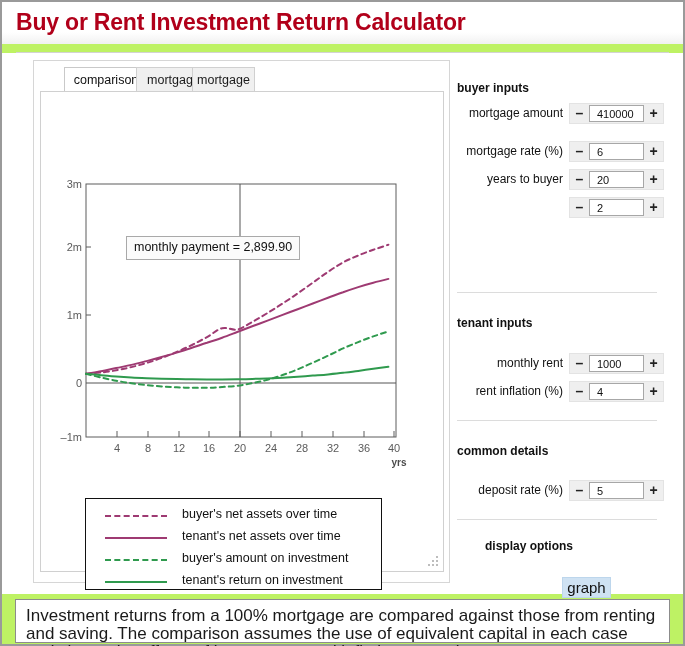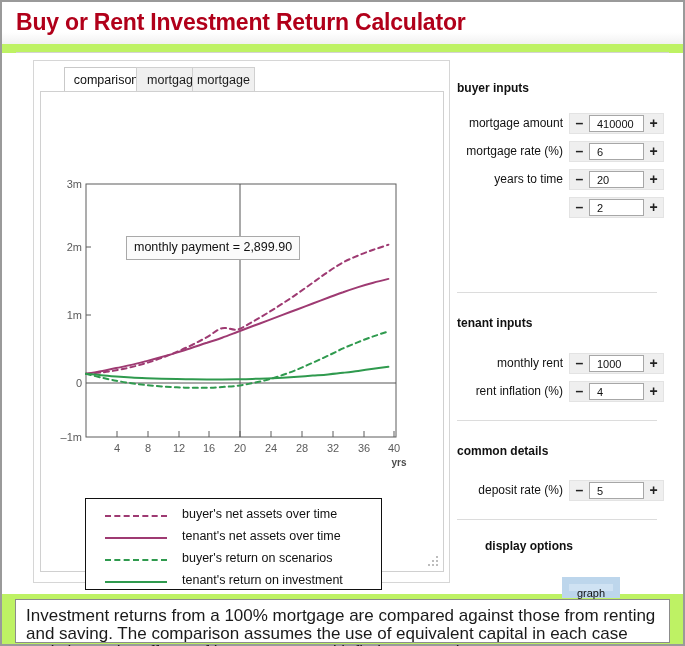--- a/index.html
+++ b/index.html
@@ -257,30 +257,30 @@
     border: 1px solid #a7a7a7;
     background: #ffffff;
     font-family: "Liberation Sans", sans-serif;
     font-size: 11px;
     color: #111;
     padding: 7px;
   }
   .opt-btn {
     position: absolute;
     left: 105px;
-    width: 58px;
+    width: 49px;
     height: 21px;
     box-sizing: border-box;
-    font-size: 11px;
+    font-size: 15px;
     line-height: 19px;
     text-align: center;
     color: #111;
     cursor: pointer;
     user-select: none;
-    border: 7px solid #ec4899;
+    border: 1px solid #ec4899;
   }
   .opt-btn.selected { background: #cfe2f3; border-color: #bdd6ec; }
   .opt-btn.plain    { background: #f0f0f0; }
 
   
   .footer {
     position: absolute;
     left: 13px; top: 597px;
     width: 655px;
     height: 44px;
@@ -380,21 +380,21 @@
           <div class="legend-row" style="top:6px;">
             <div class="legend-swatch" style="border-top:2.5px dashed #9e3a72;"></div>
             <div class="legend-label">buyer's net assets over time</div>
           </div>
           <div class="legend-row" style="top:28px;">
             <div class="legend-swatch" style="border-top:2.5px solid #9e3a72;"></div>
             <div class="legend-label">tenant's net assets over time</div>
           </div>
           <div class="legend-row" style="top:50px;">
             <div class="legend-swatch" style="border-top:2.5px dashed #2f9a4e;"></div>
-            <div class="legend-label">buyer's return on scenarios</div>
+            <div class="legend-label">buyer's amount on investment</div>
           </div>
           <div class="legend-row" style="top:72px;">
             <div class="legend-swatch" style="border-top:2.5px solid #2f9a4e;"></div>
             <div class="legend-label">tenant's return on investment</div>
           </div>
         </div>
 
         <div class="resize-grip">
           <i style="left:8px; top:0;"></i>
           <i style="left:4px; top:4px;"></i>
@@ -403,40 +403,40 @@
             <i style="left:4px; top:8px;"></i>
             <i style="left:8px; top:8px;"></i>
         </div>
       </div>
     </div>
 
     <div class="inputs-panel">
 
       <div class="section-title" style="top:21px;">buyer inputs</div>
 
-      <div class="field-row" style="top:53px;">
+      <div class="field-row" style="top:43px;">
         <div class="field-label">mortgage amount</div>
         <div class="stepper">
           <div class="minus">–</div>
           <input type="text" value="410000" style="">
           <div class="plus">+</div>
         </div>
       </div>
 
       <div class="field-row" style="top:81px;">
         <div class="field-label">mortgage rate (%)</div>
         <div class="stepper">
           <div class="minus">–</div>
           <input type="text" value="6" style="">
           <div class="plus">+</div>
         </div>
       </div>
 
       <div class="field-row" style="top:109px;">
-        <div class="field-label">years to time</div>
+        <div class="field-label">years to buyer</div>
         <div class="stepper">
           <div class="minus">–</div>
           <input type="text" value="20" style="">
           <div class="plus">+</div>
         </div>
       </div>
 
       <div class="field-row" style="top:137px;">
         <div class="stepper">
           <div class="minus">–</div>

